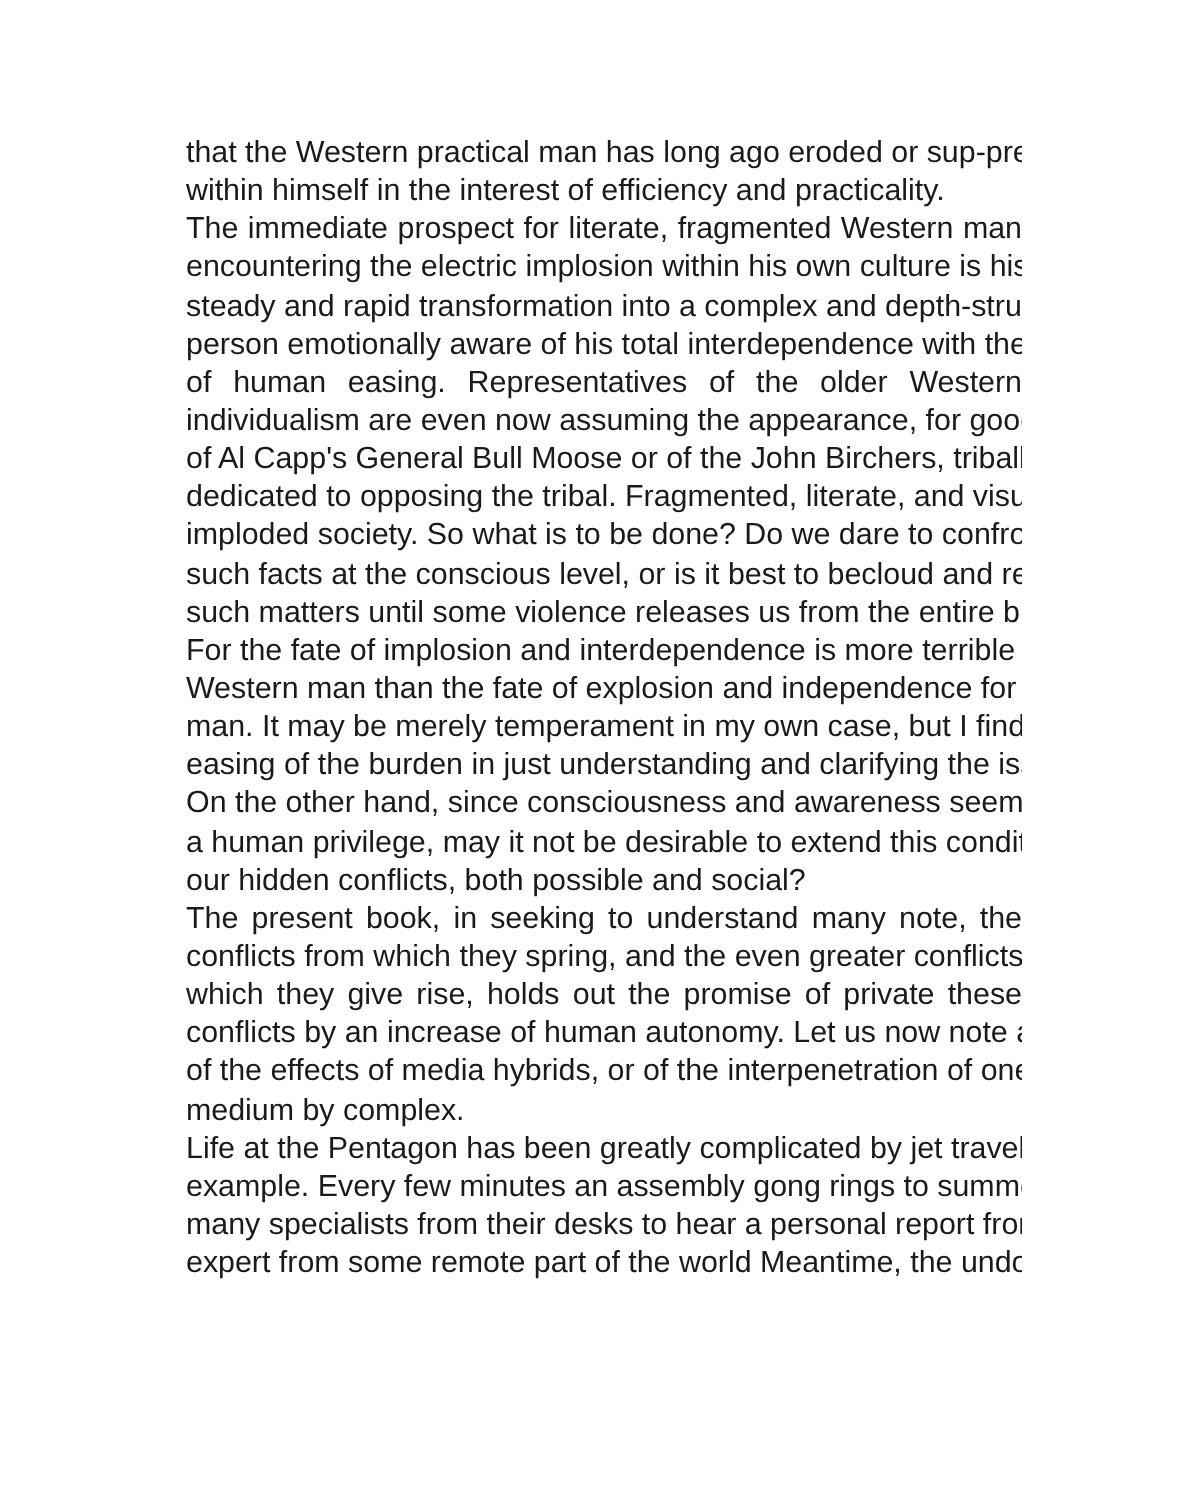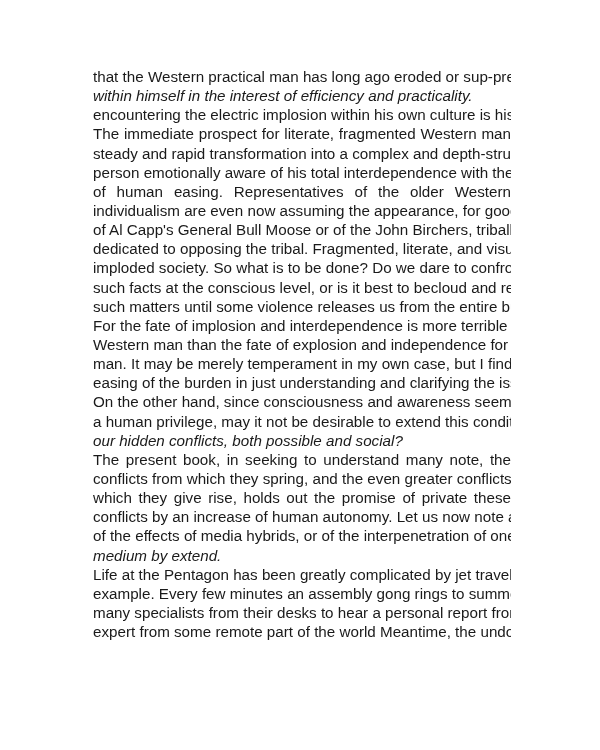--- a/index.html
+++ b/index.html
@@ -17,36 +17,35 @@
     display: block;
     height: 19.15px;
     line-height: 19.15px;
     white-space: nowrap;
     text-align: justify;
     text-align-last: justify;
     overflow: hidden;
   }
   .line.last {
     text-align-last: left;
-    font-style: italic;
   }
 </style>
 </head>
 <body>
 
 <div class="page">
 
   <div>
     <span class="line">that the Western practical man has long ago eroded or sup-pressed</span>
     <span class="line last">within himself in the interest of efficiency and practicality.</span>
   </div>
 
   <div>
+    <span class="line">The immediate prospect for literate, fragmented Western man</span>
     <span class="line">encountering the electric implosion within his own culture is his</span>
-    <span class="line">The immediate prospect for literate, fragmented Western man</span>
     <span class="line">steady and rapid transformation into a complex and depth-structured</span>
     <span class="line">person emotionally aware of his total interdependence with the rest</span>
     <span class="line">of human easing. Representatives of the older Western</span>
     <span class="line">individualism are even now assuming the appearance, for good or ill,</span>
     <span class="line">of Al Capp's General Bull Moose or of the John Birchers, tribally</span>
     <span class="line">dedicated to opposing the tribal. Fragmented, literate, and visual</span>
     <span class="line">imploded society. So what is to be done? Do we dare to confront</span>
     <span class="line">such facts at the conscious level, or is it best to becloud and repress</span>
     <span class="line">such matters until some violence releases us from the entire burden?</span>
     <span class="line">For the fate of implosion and interdependence is more terrible for</span>
@@ -57,21 +56,21 @@
     <span class="line">a human privilege, may it not be desirable to extend this condition to</span>
     <span class="line last">our hidden conflicts, both possible and social?</span>
   </div>
 
   <div>
     <span class="line">The present book, in seeking to understand many note, the</span>
     <span class="line">conflicts from which they spring, and the even greater conflicts to</span>
     <span class="line">which they give rise, holds out the promise of private these</span>
     <span class="line">conflicts by an increase of human autonomy. Let us now note a few</span>
     <span class="line">of the effects of media hybrids, or of the interpenetration of one</span>
-    <span class="line last">medium by extend.</span>
+    <span class="line last">medium by complex.</span>
   </div>
 
   <div>
     <span class="line">Life at the Pentagon has been greatly complicated by jet travel, or</span>
     <span class="line">example. Every few minutes an assembly gong rings to summon</span>
     <span class="line">many specialists from their desks to hear a personal report from an</span>
     <span class="line">expert from some remote part of the world Meantime, the undone</span>
   </div>
 </div>
 

